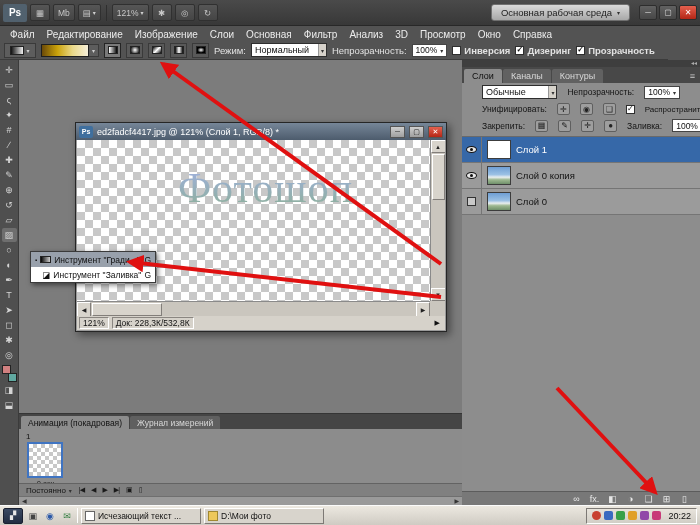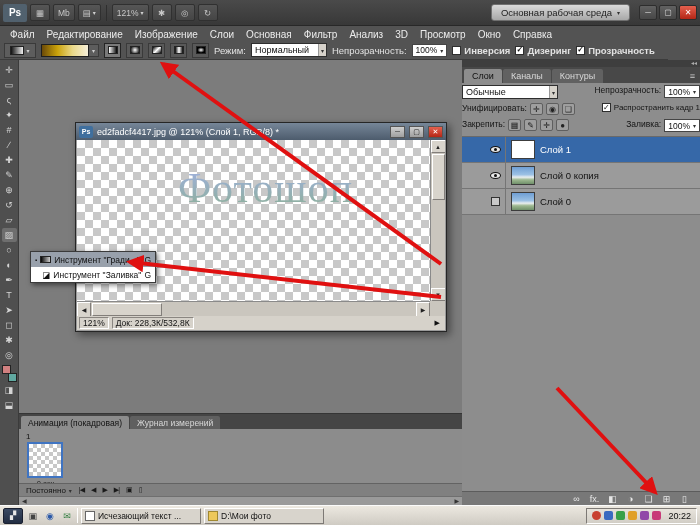--- a/index.html
+++ b/index.html
@@ -93,27 +93,27 @@
   .f-key{margin-left:auto;}
 
   
   .rightpanel{position:absolute;left:462px;top:60px;width:238px;height:445px;background:#5a5a5a;z-index:4;}
   .dock-head{height:7px;background:#3e3e3e;display:flex;justify-content:flex-end;align-items:center;padding:0 3px;color:#aaa;font-size:6px;line-height:7px;}
   .ptabs{height:16px;background:#484848;display:flex;align-items:flex-end;gap:1px;padding:1px 2px 0;}
   .ptab{height:14px;padding:0 8px;font-size:9px;display:flex;align-items:center;background:#616161;color:#d8d8d8;border-radius:2px 2px 0 0;}
   .ptab.active{background:#8d8d8d;color:#101010;}
   .ptab-menu{margin-left:auto;color:#ccc;font-size:9px;align-self:center;padding-right:3px;}
   .pbody{position:absolute;left:0;top:23px;right:0;bottom:14px;background:#8d8d8d;color:#141414;font-size:8.5px;}
-  .prow{display:flex;gap:3px;padding:2px 0;}
+  .prow{display:flex;align-items:center;gap:10px;padding:2px 20px;}
   .blend-select{width:96px;}
   .small-label{font-size:8.5px;color:#141414;white-space:nowrap;}
   .ml-auto{margin-left:auto;}
   .mini-btn{width:13px;height:12px;background:#9e9e9e;border:1px solid #5f5f5f;display:flex;align-items:center;justify-content:center;font-size:8px;color:#222;border-radius:2px;flex:none;}
   .layer-list{border-top:1px solid #6a6a6a;margin-top:2px;}
-  .layer-row{height:26px;display:flex;align-items:center;background:#9b9b9b;border-bottom:1px solid #757575;padding-left:24px;}
+  .layer-row{height:26px;display:flex;align-items:center;background:#9b9b9b;border-bottom:1px solid #757575;}
   .layer-row.selected{background:#3668a8;color:#fff;}
   .layer-row.selected .layer-name{color:#fff;}
   .eye-cell{width:20px;height:100%;display:flex;align-items:center;justify-content:center;border-right:1px solid #757575;flex:none;}
   .eye{width:11px;height:7px;border:1px solid #111;border-radius:50%;position:relative;background:#e8e8e8;}
   .eye::after{content:"";position:absolute;left:3px;top:1px;width:3px;height:3px;border-radius:50%;background:#111;}
   .empty-box{width:9px;height:9px;border:1px solid #333;background:#c9c9c9;}
   .layer-thumb{width:24px;height:19px;border:1px solid #3c3c3c;margin:0 5px;background:#fff;flex:none;}
   .thumb-sky{background:linear-gradient(180deg,#6f9fd4 0%,#9cc1e4 45%,#e9eef0 60%,#9db890 75%,#6f8f6a 100%);}
   .layer-name{font-size:9.5px;color:#111;}
   .pfooter{position:absolute;left:0;bottom:0;right:0;height:14px;background:#787878;border-top:1px solid #5c5c5c;display:flex;align-items:center;justify-content:flex-end;gap:7px;padding:0 10px;color:#e8e8e8;font-size:9px;}

